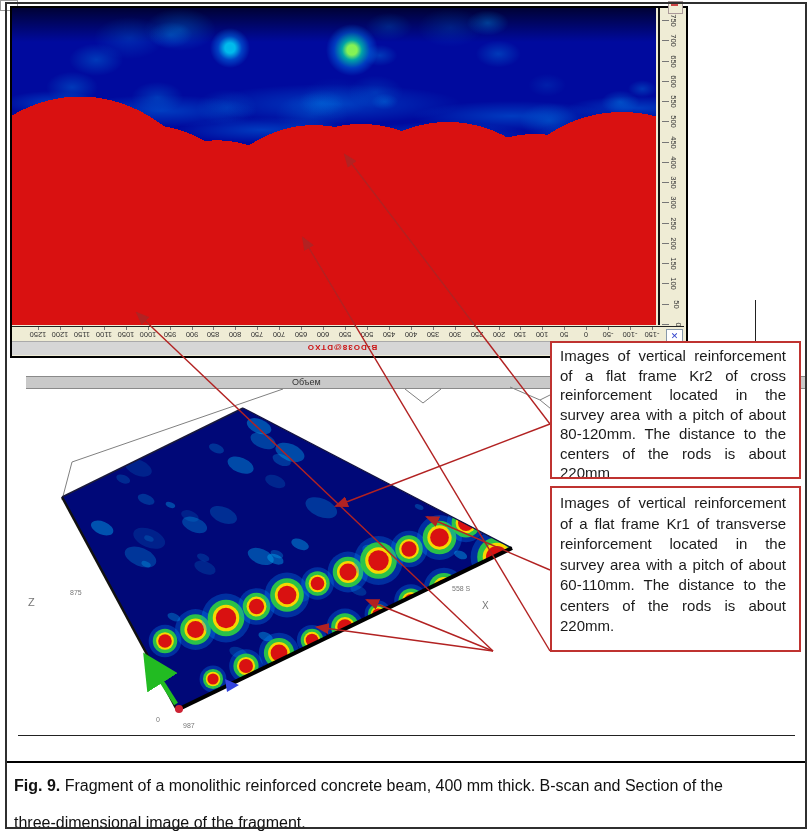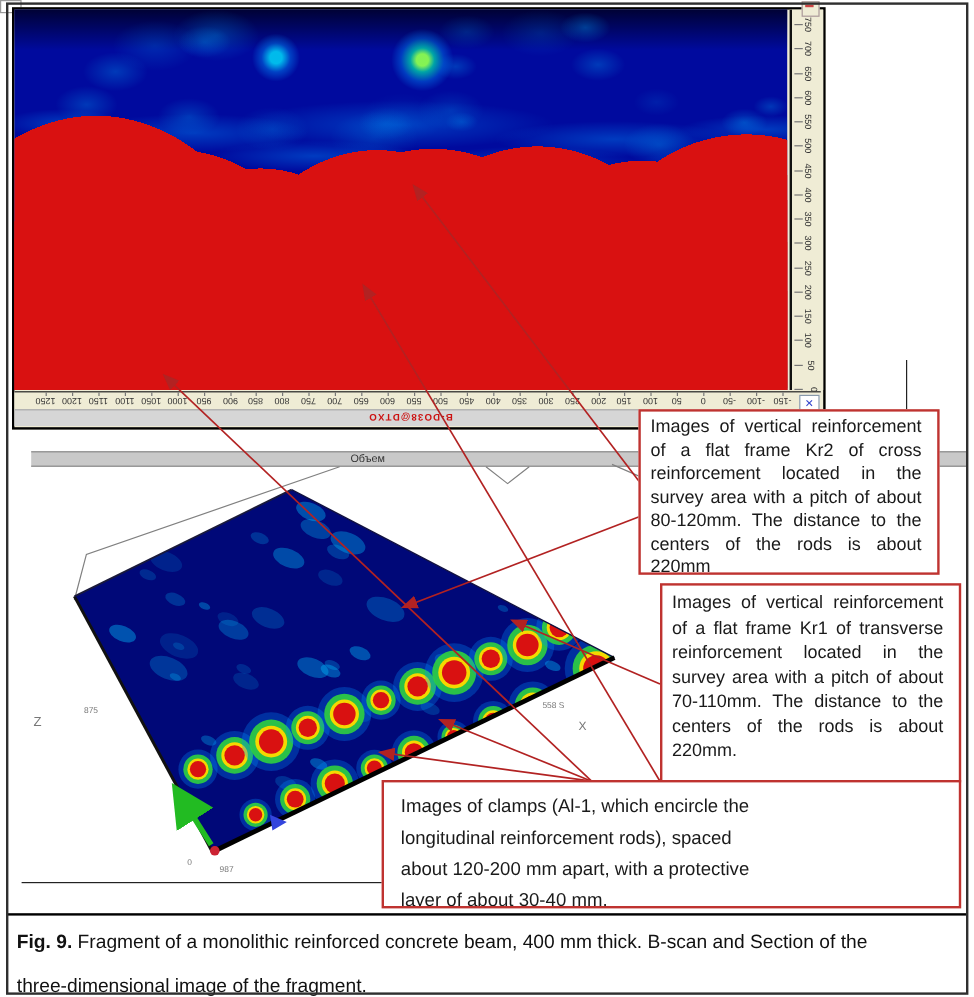--- a/index.html
+++ b/index.html
@@ -34,21 +34,21 @@
   #lbl-558{left:452px;top:585px;font-size:7px;}
   #lbl-x{left:482px;top:600px;font-size:10px;}
 
   
   #line735{left:18px;top:735px;width:777px;height:1px;background:#222;}
   #vline755a{left:755px;top:300px;width:1px;height:41px;background:#222;}
   #vline755b{left:749px;top:762px;width:4px;height:22px;border-left:1px solid #222;border-right:1px solid #222;}
 
   
   .callout{background:#fff;border:2px solid #bf3330;color:#1a1a1a;z-index:60;overflow:hidden;box-sizing:border-box;}
-  #c1{left:532px;top:341px;width:251px;height:138px;padding:3px 13px 0 8px;font-size:15px;line-height:19.5px;text-align:justify;}
+  #c1{left:550px;top:341px;width:251px;height:138px;padding:3px 13px 0 8px;font-size:15px;line-height:19.5px;text-align:justify;}
   #c2{left:550px;top:486px;width:251px;height:166px;padding:5px 13px 0 8px;font-size:15px;line-height:20.5px;text-align:justify;}
   #c3{left:318px;top:650px;width:483px;height:107px;padding:8px 150px 0 14px;font-size:15.5px;line-height:26px;text-align:left;}
 
   
   #caption{left:6px;top:761px;width:800px;height:67px;border-top:2px solid #000;background:#fff;}
   #caption-inner{position:absolute;left:8px;top:4px;width:728px;font-size:16px;line-height:37px;color:#111;}
   #caption-inner b{font-weight:bold;}
   svg.overlay{position:absolute;left:0;top:0;z-index:50;pointer-events:none;}
   #vol-svg{z-index:5;}
 </style>
@@ -327,24 +327,21 @@
       <line x1="550" y1="570" x2="427" y2="517" stroke="#b22222" stroke-width="1.4" marker-end="url(#ah)"></line>
       <line x1="493" y1="651" x2="137" y2="313" stroke="#b22222" stroke-width="1.4" marker-end="url(#ah)"></line>
       <line x1="493" y1="651" x2="317" y2="627" stroke="#b22222" stroke-width="1.4" marker-end="url(#ah)"></line>
       <line x1="493" y1="651" x2="367" y2="600" stroke="#b22222" stroke-width="1.4" marker-end="url(#ah)"></line>
     </svg>
 
   <div class="abs callout" id="c1">
     <span>Images of vertical reinforcement of a flat frame Kr2 of cross reinforcement located in the survey area with a pitch of about 80-120mm. The distance to the centers of the rods is about 220mm</span>
   </div>
   <div class="abs callout" id="c2">
-    <span>Images of vertical reinforcement of a flat frame Kr1 of transverse reinforcement located in the survey area with a pitch of about 70-110mm. The distance to the centers of the rods is about 220mm.</span>
-  </div>
-  <div class="abs callout" id="c3">
-    <span>Images of clamps (Al-1, which encircle the longitudinal reinforcement rods), spaced about 120-200 mm apart, with a protective layer of about 30-40 mm.</span>
+    <span>Images of vertical reinforcement of a flat frame Kr1 of transverse reinforcement located in the survey area with a pitch of about 60-110mm. The distance to the centers of the rods is about 220mm.</span>
   </div>
 
   <div class="abs" id="caption">
     <div id="caption-inner">
       <b>Fig. 9.</b><span> Fragment of a monolithic reinforced concrete beam, 400 mm thick. B-scan and Section of the three-dimensional image of the fragment.</span>
     </div>
   </div>
 
   <div class="abs" id="page-border"></div>
 </div>

